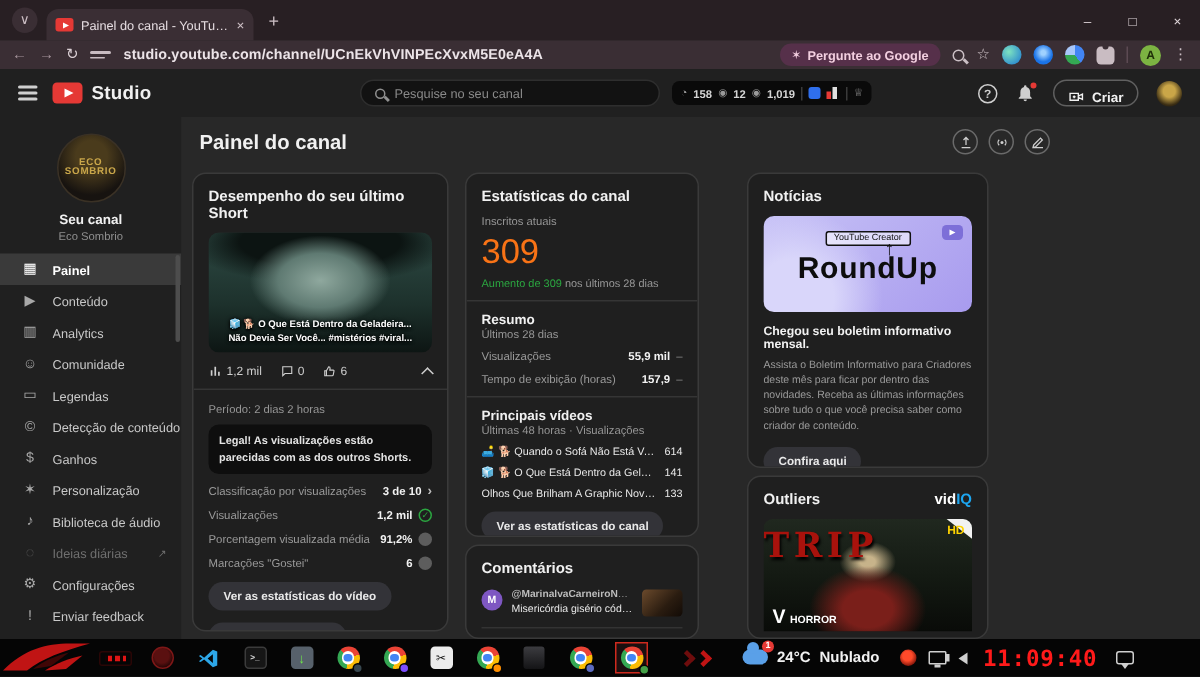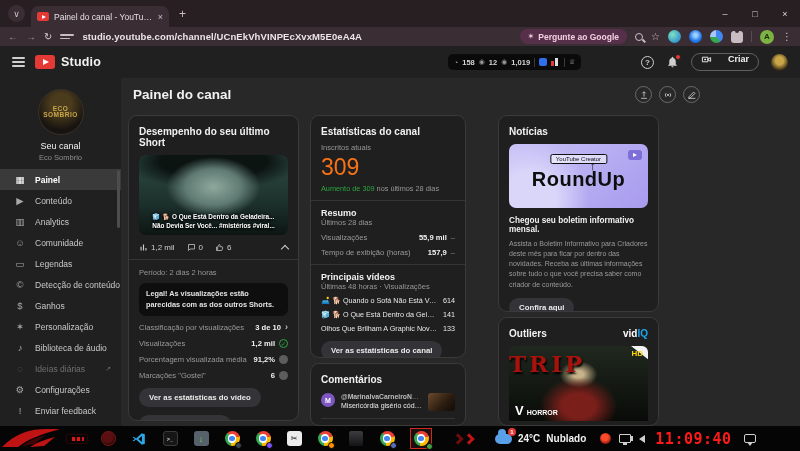--- a/index.html
+++ b/index.html
@@ -65,30 +65,30 @@
   .vip-blue{width:8px;height:8px;border-radius:2px;background:#2f6fed}
   .vip-bars{width:9px;height:8px;display:flex;align-items:flex-end;gap:1px}
   .vip-bars i{width:3px;background:#e0e0e0}
   .vip-bars i:first-child{height:5px;background:#e53935}
   .vip-bars i:last-child{height:8px}
   .hgroup{margin-left:auto;display:flex;align-items:center;gap:12px}
   .helpc{width:13px;height:13px;border-radius:50%;border:1.2px solid #cfcfcf;color:#cfcfcf;font-size:8px;font-weight:bold;
     display:flex;align-items:center;justify-content:center}
   .bellwrap{position:relative;width:13px;height:14px}
   .belldot{position:absolute;right:-2px;top:-1px;width:6px;height:6px;border-radius:50%;background:#e53935;border:1px solid #202020}
-  .criar{height:18px;border:1px solid #606060;border-radius:9px;display:flex;align-items:flex-start;gap:16px;padding:0 9px;
+  .criar{height:18px;border:1px solid #606060;border-radius:9px;display:flex;align-items:flex-end;gap:5px;padding:0 9px;
     color:#f1f1f1;font-size:9px;font-weight:bold}
   .havatar{width:17px;height:17px;border-radius:50%;background:radial-gradient(circle at 50% 40%,#caa648 0 30%,#3a2d14 70%,#14100a)}
 
   
   .sidebar{position:absolute;left:0;top:78px;width:121px;height:348px;background:#202020;overflow:hidden}
   .chavatar{width:46px;height:46px;border-radius:50%;margin:11px auto 6px;background:radial-gradient(circle at 50% 32%,#4a3b1c 0 28%,#171310 70%);
     border:1px solid #3a3125;display:flex;flex-direction:column;align-items:center;justify-content:center;line-height:1}
   .chavatar b{color:#c9a64a;font-size:6.5px;letter-spacing:.5px}
-  .chlabel{text-align:center;color:#f1f1f1;font-size:9px;font-weight:normal}
+  .chlabel{text-align:center;color:#f1f1f1;font-size:9px;font-weight:bold}
   .chname{text-align:center;color:#8f8f8f;font-size:7.5px;margin-top:2px;margin-bottom:7px}
   .sitem{height:21px;display:flex;align-items:center;gap:9px;padding:0 0 0 14px;color:#c9c9c9;font-size:8.5px}
   .sitem .g{width:12px;text-align:center;font-size:9.5px;color:#a8a8a8;flex:none}
   .sitem.active{background:#3a3a3a;color:#fff;font-weight:bold}
   .sitem.active .g{color:#fff}
   .sitem.dim{color:#6f6f6f}
   .sitem.dim .g{color:#6f6f6f}
   .extlink{font-size:7px;color:#6f6f6f;margin-left:auto;margin-right:10px}
   .sscroll{position:absolute;right:1px;top:92px;width:3px;height:58px;background:#4d4d4d;border-radius:2px}
 
@@ -196,21 +196,21 @@
   .badge{position:absolute;right:-2px;bottom:-2px;width:7px;height:7px;border-radius:50%;border:1px solid #050505;z-index:2}
   .t-redapp{width:15px;height:15px;border-radius:50%;background:radial-gradient(circle at 45% 40%,#5a1010 0 45%,#1c0404 80%);border:1.5px solid #7e1717}
   .t-term{width:15px;height:15px;border-radius:3px;background:#161616;border:1px solid #3b3b3b;color:#ddd;font-size:5.5px;font-weight:bold;display:flex;align-items:center;justify-content:center}
   .t-share{width:15px;height:15px;border-radius:3px;background:#57616b;color:#6ee84a;font-size:9px;font-weight:bold;display:flex;align-items:center;justify-content:center}
   .t-capcut{width:15px;height:15px;border-radius:3px;background:#ececec;color:#111;font-size:8px;display:flex;align-items:center;justify-content:center}
   .t-dark{width:14px;height:15px;border-radius:2px;background:linear-gradient(180deg,#3c3c40,#141416)} 
   .aslot{width:22px;height:21px;border:1px solid #cf2a1e;background:#1b0f0f;display:flex;align-items:center;justify-content:center;position:relative}
   .decor{display:flex;align-items:center;gap:3px;margin-left:22px}
   .dch{width:8px;height:8px;border-right:3px solid #c01414;border-top:3px solid #c01414;transform:rotate(45deg)}
   .dch.b{border-color:#6e0d0d}
-  .weather{display:flex;align-items:flex-end;gap:6px;margin-left:22px;color:#f1f1f1;font-size:10px;font-weight:bold}
+  .weather{display:flex;align-items:flex-start;gap:6px;margin-left:22px;color:#f1f1f1;font-size:10px;font-weight:bold}
   .cloud{width:17px;height:10px;background:#5aa0e8;border-radius:6px;position:relative}
   .cloud::before{content:"";position:absolute;left:3px;top:-5px;width:8px;height:8px;border-radius:50%;background:#5aa0e8}
   .wbadge{position:absolute;right:-4px;top:-6px;min-width:8px;height:8px;border-radius:4px;background:#e53935;color:#fff;
     font-size:6px;font-weight:bold;display:flex;align-items:center;justify-content:center;padding:0 1px}
   .tray{display:flex;align-items:center;gap:8px;margin-left:14px}
   .trayred{width:11px;height:11px;border-radius:50%;background:radial-gradient(circle at 45% 40%,#ff4a2a 0 35%,#6e0d05 80%)}
   .mon{width:12px;height:9px;border:1.3px solid #cfcfcf;border-radius:1px;position:relative}
   .mon::after{content:"";position:absolute;left:3px;bottom:-3px;width:4px;height:2px;background:#cfcfcf}
   .spk{width:0;height:0;border-top:4px solid transparent;border-bottom:4px solid transparent;border-right:6px solid #cfcfcf;position:relative}
   .spk::after{content:"";position:absolute;left:-9px;top:-2.5px;width:3px;height:5px;background:#cfcfcf}
@@ -265,20 +265,24 @@
   </div>
 
   <div class="sheader">
     <span class="burger">
         <i></i>
         <i></i>
         <i></i>
       </span>
     <span class="ytlogo"></span>
     <span class="brand">Studio</span>
+    <div class="ssearch">
+      <span class="smag"></span>
+      <input placeholder="Pesquise no seu canal" style="">
+    </div>
     <div class="vidiqpill">
       <span class="vip-ic">◔</span>
       <span>158</span>
       <span class="vip-ic">◉</span>
       <span>12</span>
       <span class="vip-ic">◉</span>
       <span>1,019</span>
       <span class="vip-sep"></span>
       <span class="vip-blue"></span>
       <span class="vip-bars">

